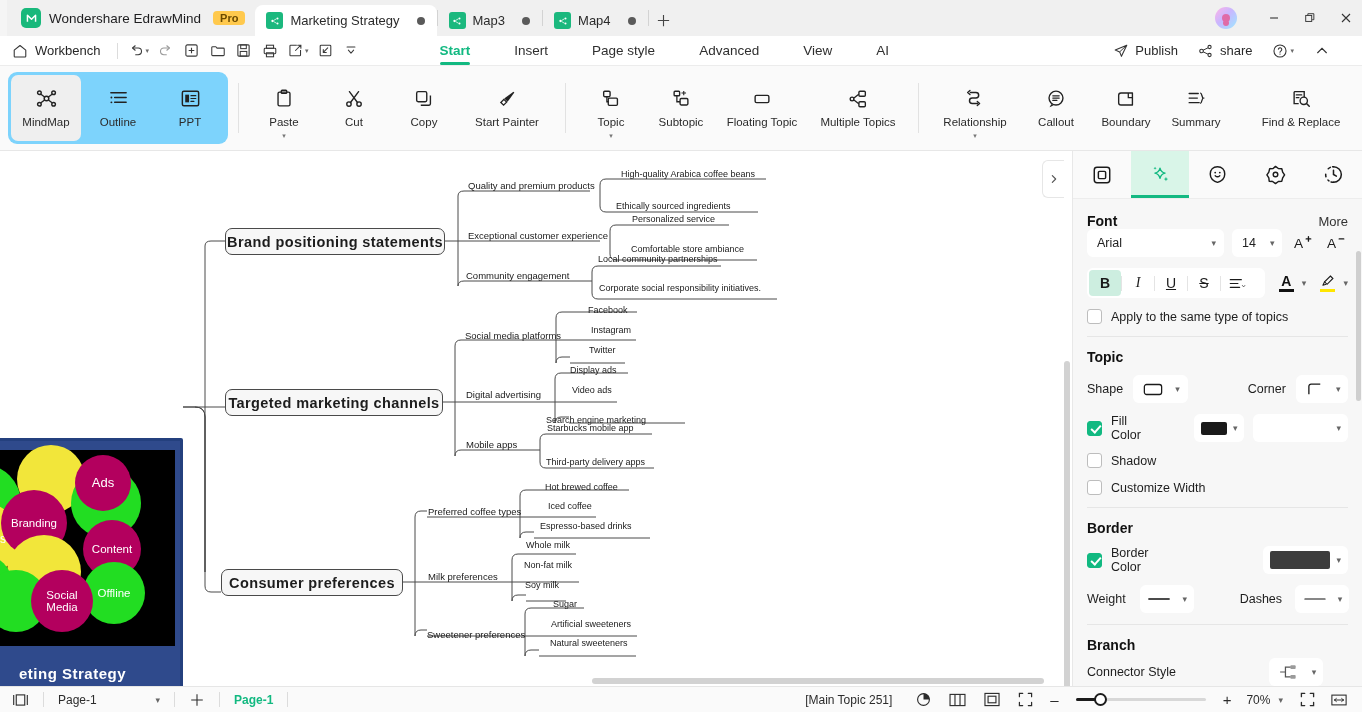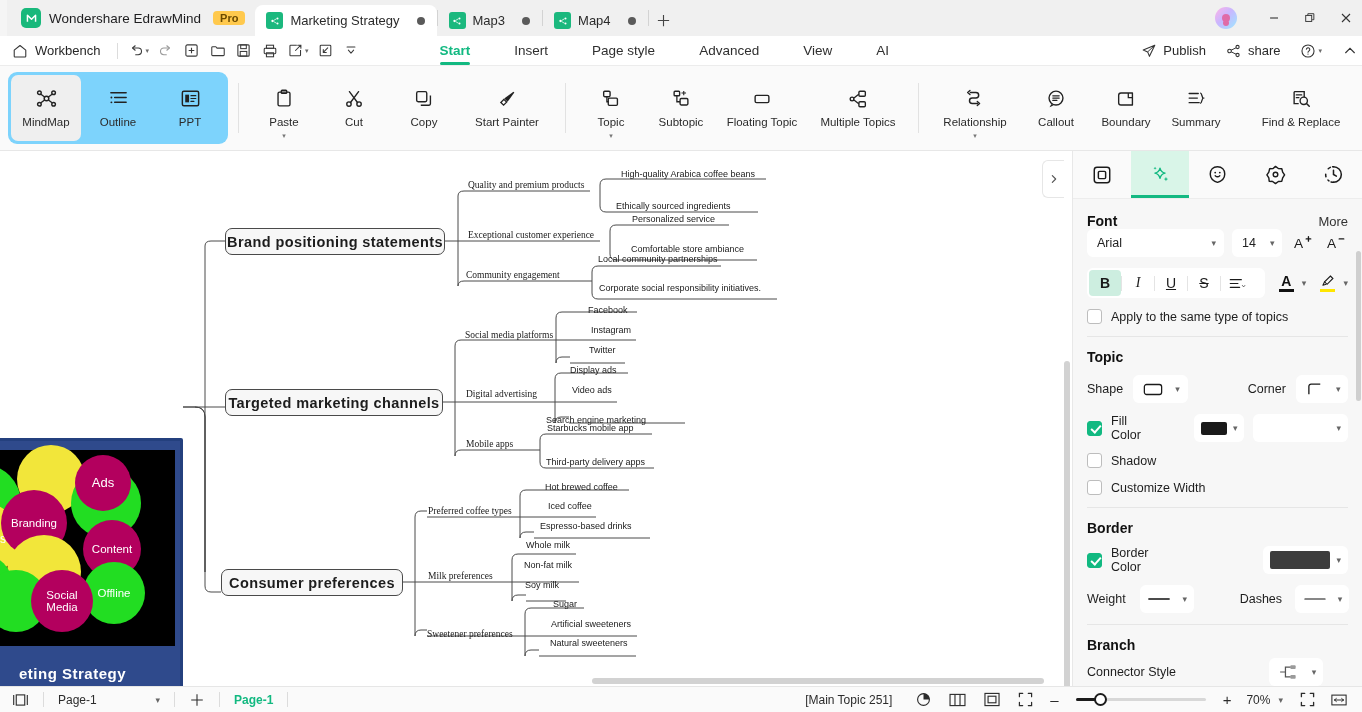--- a/index.html
+++ b/index.html
@@ -76,21 +76,21 @@
   .ribbon-tabs { display:flex; align-items:center; gap:0; margin-left:54px; height:30px; }
   .rtab {
     position:relative; font-size:13.5px; color:#2f2f2f; padding:0 22px; height:30px;
     display:flex; align-items:center; white-space:nowrap;
   }
   .rtab.active { color:#12b981; font-weight:600; }
   .rtab.active::after {
     content:""; position:absolute; bottom:1px; left:50%; transform:translateX(-50%);
     width:30px; height:2.5px; background:#12b981; border-radius:2px;
   }
-  .menu-right { margin-left:auto; display:flex; align-items:center; gap:4px; padding-right:0; }
+  .menu-right { margin-left:auto; display:flex; align-items:center; gap:4px; padding-right:28px; }
   .mr-item { display:flex; align-items:center; gap:6px; font-size:13px; color:#2a2a2a; padding:0 8px; height:24px; }
 
   
   .ribbon {
     position:absolute; left:0; top:66px; width:1362px; height:85px;
     background:#fafafa; display:flex; align-items:center;
     border-bottom:1px solid #e7e7e7;
   }
   .view-group {
     display:flex; align-items:center; background:#7dd3fc; border-radius:9px;
@@ -109,21 +109,21 @@
   .ribbon-right { margin-left:auto; margin-right:6px; }
   .ico { display:flex; align-items:center; justify-content:center; }
 
   
   .canvas {
     position:absolute; left:0; top:151px; width:1072px; height:535px;
     background:#ffffff; overflow:hidden;
   }
   .map-svg { position:absolute; left:0; top:0; }
   .node-label {
-    position:absolute; font-family:Liberation Serif, serif; color:#1a1a1a;
+    position:absolute; font-family:Liberation Sans, sans-serif; color:#1a1a1a;
     white-space:nowrap; pointer-events:none;
   }
   .main-node {
     position:absolute; background:#f7f7f7; border:1px solid #4a4a4a; border-radius:7px;
     display:flex; align-items:center; justify-content:center;
     font-size:14.5px; font-weight:bold; color:#1d1d1d; letter-spacing:.4px;
   }
   .sub-node { font-size:9.5px; color:#1a1a1a; }
   .leaf-node {
     position:absolute; font-size:9px; color:#1a1a1a; white-space:nowrap;

